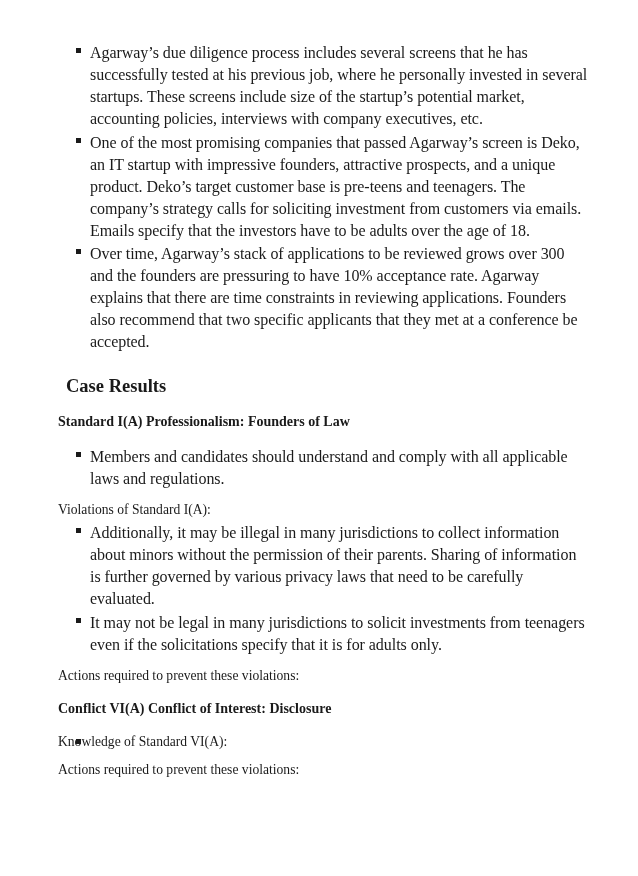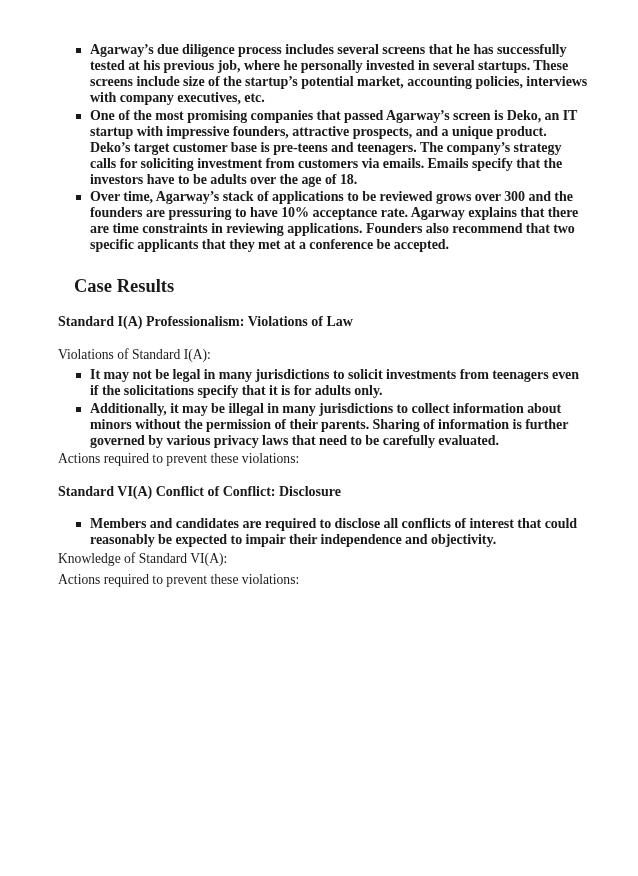--- a/index.html
+++ b/index.html
@@ -22,78 +22,80 @@
       width: 530px;
     }
     ul.bullets {
       list-style: none;
       margin: 0;
       padding: 0 0 0 32px;
     }
     ul.bullets li {
       position: relative;
       font-family: "Liberation Serif", serif;
-      font-size: 14px;
-      line-height: 16px;
+      font-size: 16px;
+      line-height: 22px;
       margin-bottom: 1.5px;
       letter-spacing: -0.05px;
-      font-weight: bold;
     }
     ul.bullets li .bullet {
       position: absolute;
       left: -14px;
       top: 6px;
       width: 5px;
       height: 5px;
       background: #1a1a1a;
     }
     .section-title {
       font-family: "Liberation Serif", serif;
       font-weight: bold;
       font-size: 18.5px;
       line-height: 22px;
-      margin: 22px 0 0 16px;
+      margin: 22px 0 0 8px;
     }
     .standard-title {
       font-family: "Liberation Serif", serif;
       font-weight: bold;
       font-size: 14px;
       line-height: 18px;
       margin: 16px 0 15px 0;
     }
     .plain-label {
       font-family: "Liberation Serif", serif;
       font-size: 13.6px;
       line-height: 17px;
-      margin: 1px 0 4px 0;
+      margin: 11px 0 4px 0;
     }
   </style>
 </head>
 <body>
 
 <div class="page">
 
   <ul class="bullets">
     <li><span class="bullet"></span><span>Agarway’s due diligence process includes several screens that he has successfully tested at his previous job, where he personally invested in several startups. These screens include size of the startup’s potential market, accounting policies, interviews with company executives, etc.</span></li>
     <li><span class="bullet"></span><span>One of the most promising companies that passed Agarway’s screen is Deko, an IT startup with impressive founders, attractive prospects, and a unique product. Deko’s target customer base is pre-teens and teenagers. The company’s strategy calls for soliciting investment from customers via emails. Emails specify that the investors have to be adults over the age of 18.</span></li>
     <li><span class="bullet"></span><span>Over time, Agarway’s stack of applications to be reviewed grows over 300 and the founders are pressuring to have 10% acceptance rate. Agarway explains that there are time constraints in reviewing applications. Founders also recommend that two specific applicants that they met at a conference be accepted.</span></li>
   </ul>
 
   <div class="section-title">Case Results</div>
 
-  <div class="standard-title">Standard I(A) Professionalism: Violations of Law</div>
+  <div class="standard-title">Standard I(A) Professionalism: Founders of Law</div>
+  <ul class="bullets">
+    <li><span class="bullet"></span><span>Members and candidates should understand and comply with all applicable laws and regulations.</span></li>
+  </ul>
   <div class="plain-label">Violations of Standard I(A):</div>
   <ul class="bullets">
+    <li><span class="bullet"></span><span>Additionally, it may be illegal in many jurisdictions to collect information about minors without the permission of their parents. Sharing of information is further governed by various privacy laws that need to be carefully evaluated.</span></li>
     <li><span class="bullet"></span><span>It may not be legal in many jurisdictions to solicit investments from teenagers even if the solicitations specify that it is for adults only.</span></li>
-    <li><span class="bullet"></span><span>Additionally, it may be illegal in many jurisdictions to collect information about minors without the permission of their parents. Sharing of information is further governed by various privacy laws that need to be carefully evaluated.</span></li>
   </ul>
   <div class="plain-label">Actions required to prevent these violations:</div>
 
-  <div class="standard-title">Standard VI(A) Conflict of Conflict: Disclosure</div>
+  <div class="standard-title">Conflict VI(A) Conflict of Interest: Disclosure</div>
   <ul class="bullets">
-    <li><span class="bullet"></span><span>Members and candidates are required to disclose all conflicts of interest that could reasonably be expected to impair their independence and objectivity.</span></li>
+    <li><span class="bullet"></span></li>
   </ul>
   <div class="plain-label">Knowledge of Standard VI(A):</div>
   <ul class="bullets">
   </ul>
   <div class="plain-label">Actions required to prevent these violations:</div>
 
 </div>
 
 </body></html>

